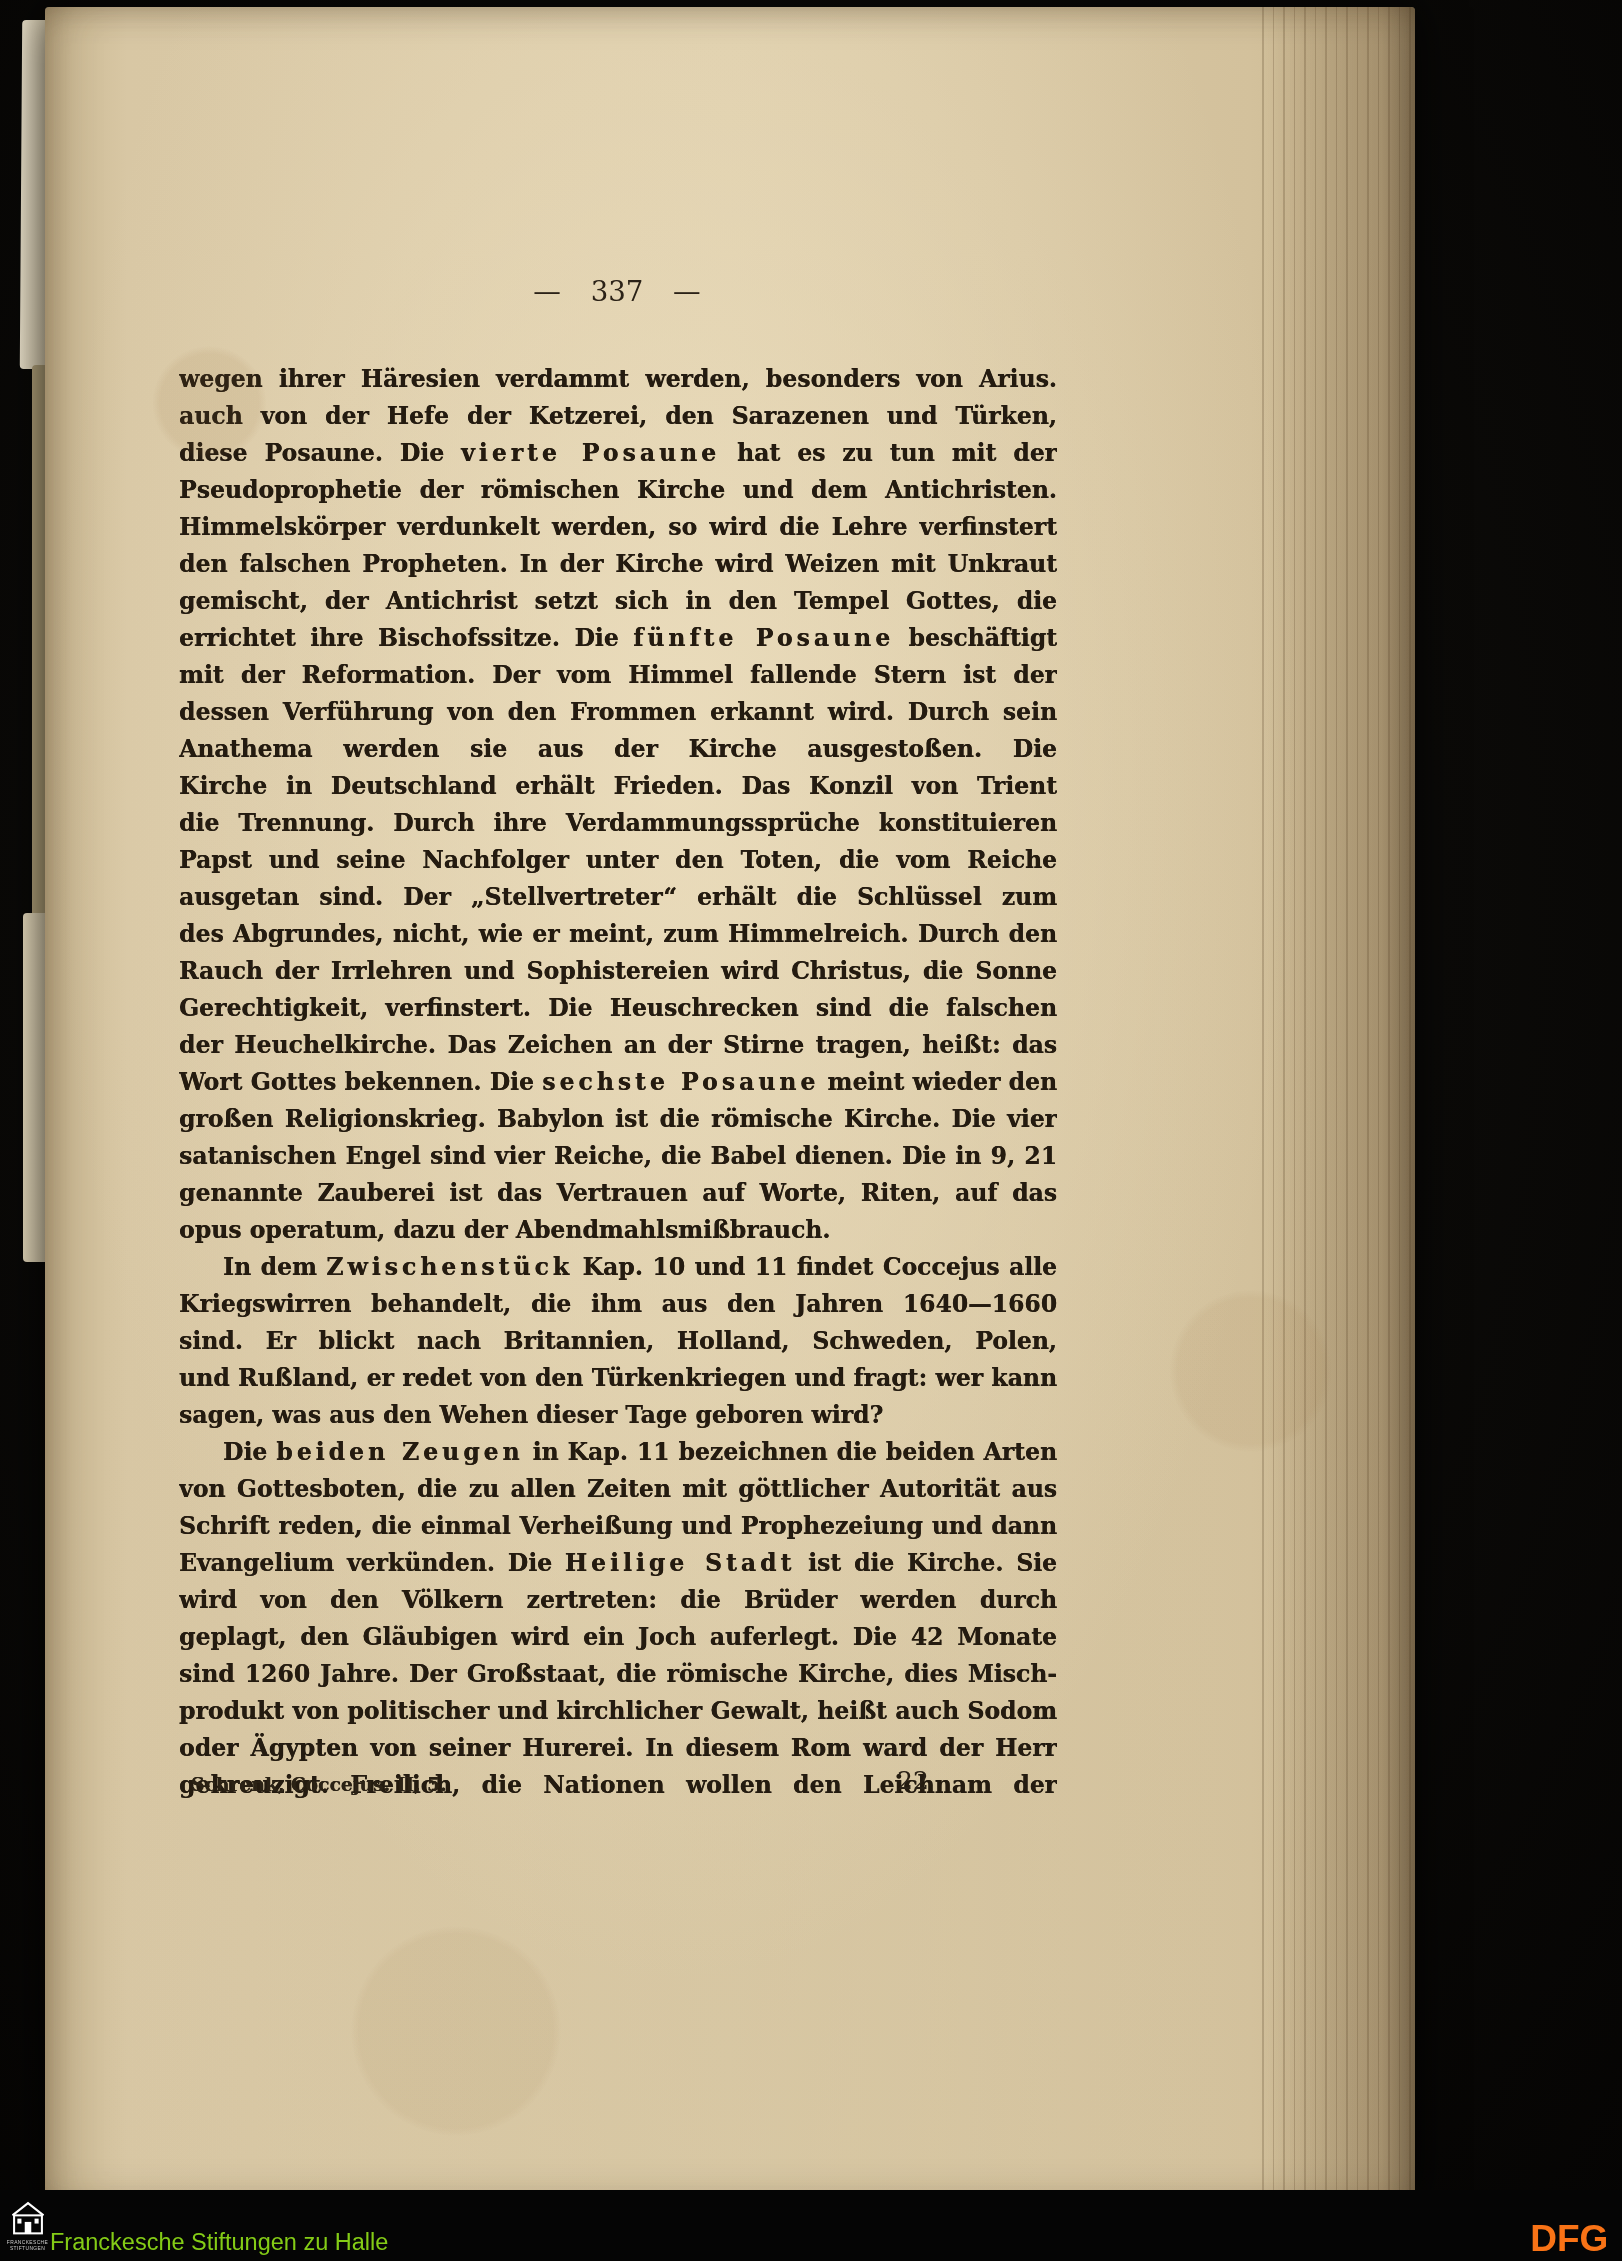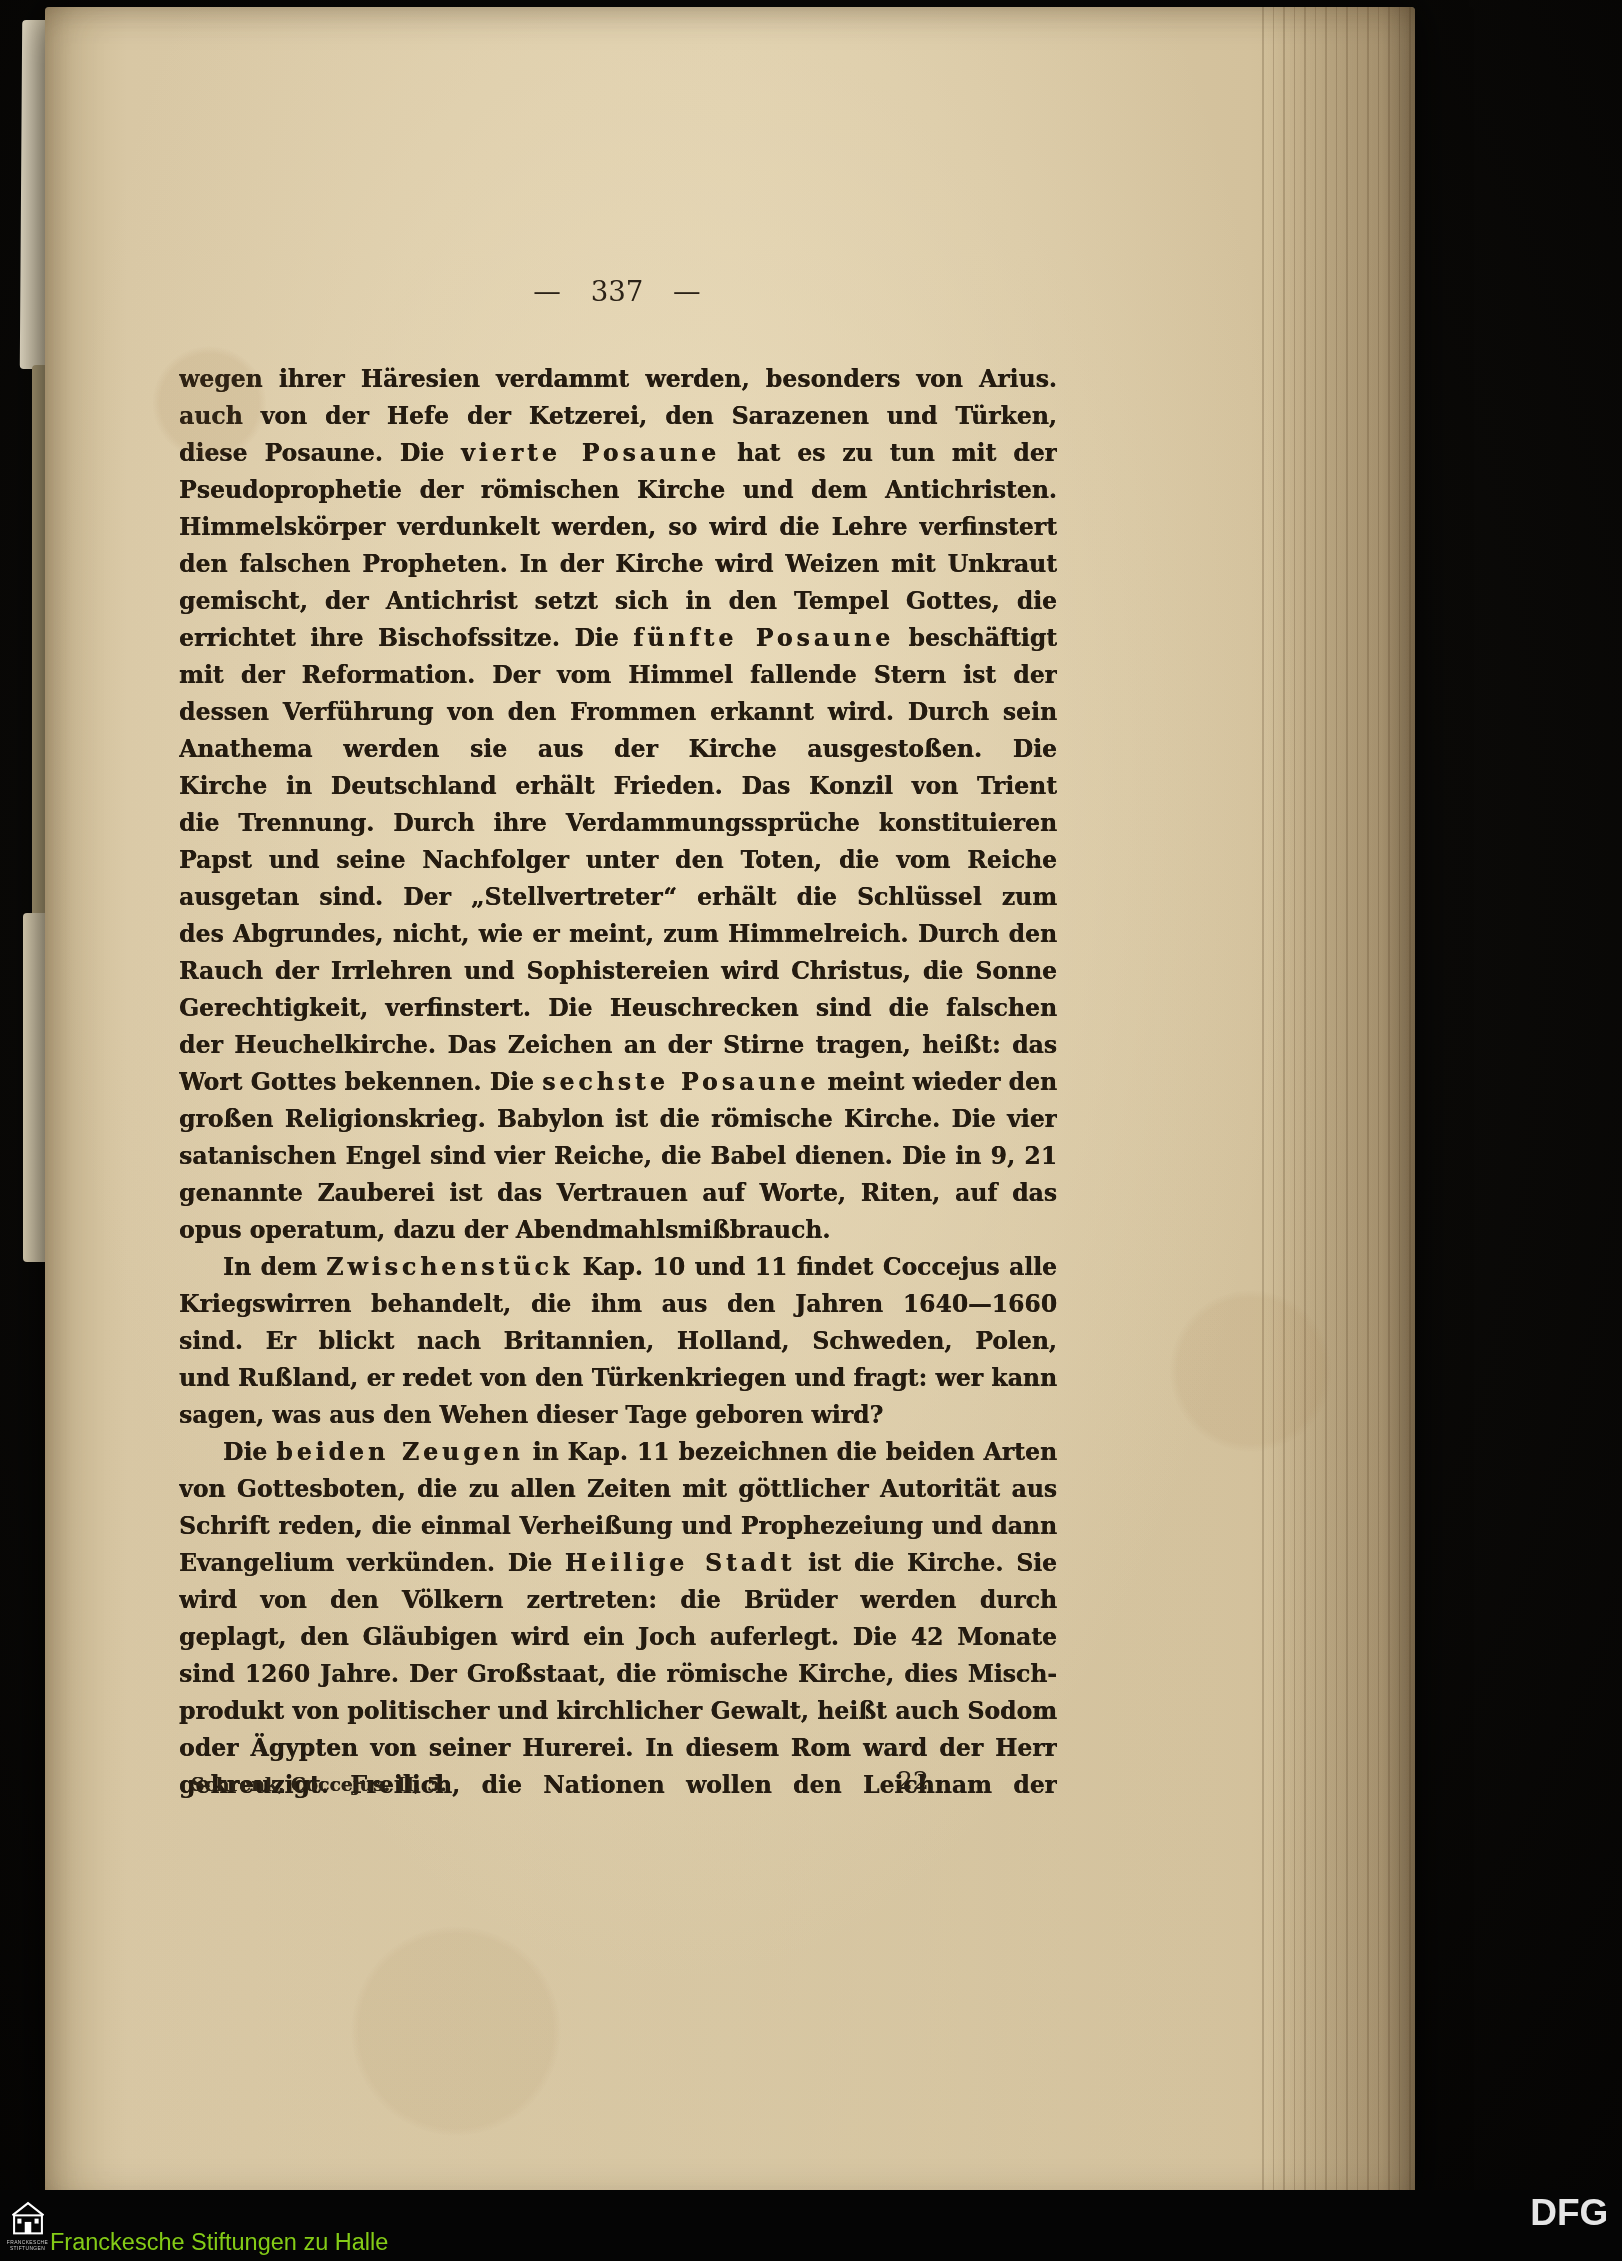--- a/index.html
+++ b/index.html
@@ -76,23 +76,23 @@
   .fsh-logo { position:absolute; left:6.5px; bottom:9.7px; width:42px; text-align:center; }
   .fsh-caption {
     font-family:"Liberation Sans", sans-serif; font-size:4.9px; letter-spacing:0.4px;
     color:#cfcfcf; line-height:5.7px; margin-top:1.6px;
   }
   .inst-text {
     position:absolute; left:50px; bottom:4.9px;
     font-family:"Liberation Sans", sans-serif; font-size:23.5px; color:#84cc16;
   }
   .dfg-logo {
-    position:absolute; right:14.6px; bottom:27px;
+    position:absolute; right:14.6px; bottom:1px;
     font-family:"Liberation Sans", sans-serif; font-weight:bold;
-    font-size:37px; letter-spacing:0px; color:#e5e5e5; font-stretch:condensed;margin-left:6px;
+    font-size:37px; letter-spacing:0px; color:#f97316; font-stretch:condensed;margin-left:6px;
   }
 </style>
 </head>
 <body>
 
 <div class="stage">
 
   <div class="sliver s1"></div>
   <div class="sliver s3"></div>
   <div class="sliver s2"></div>

